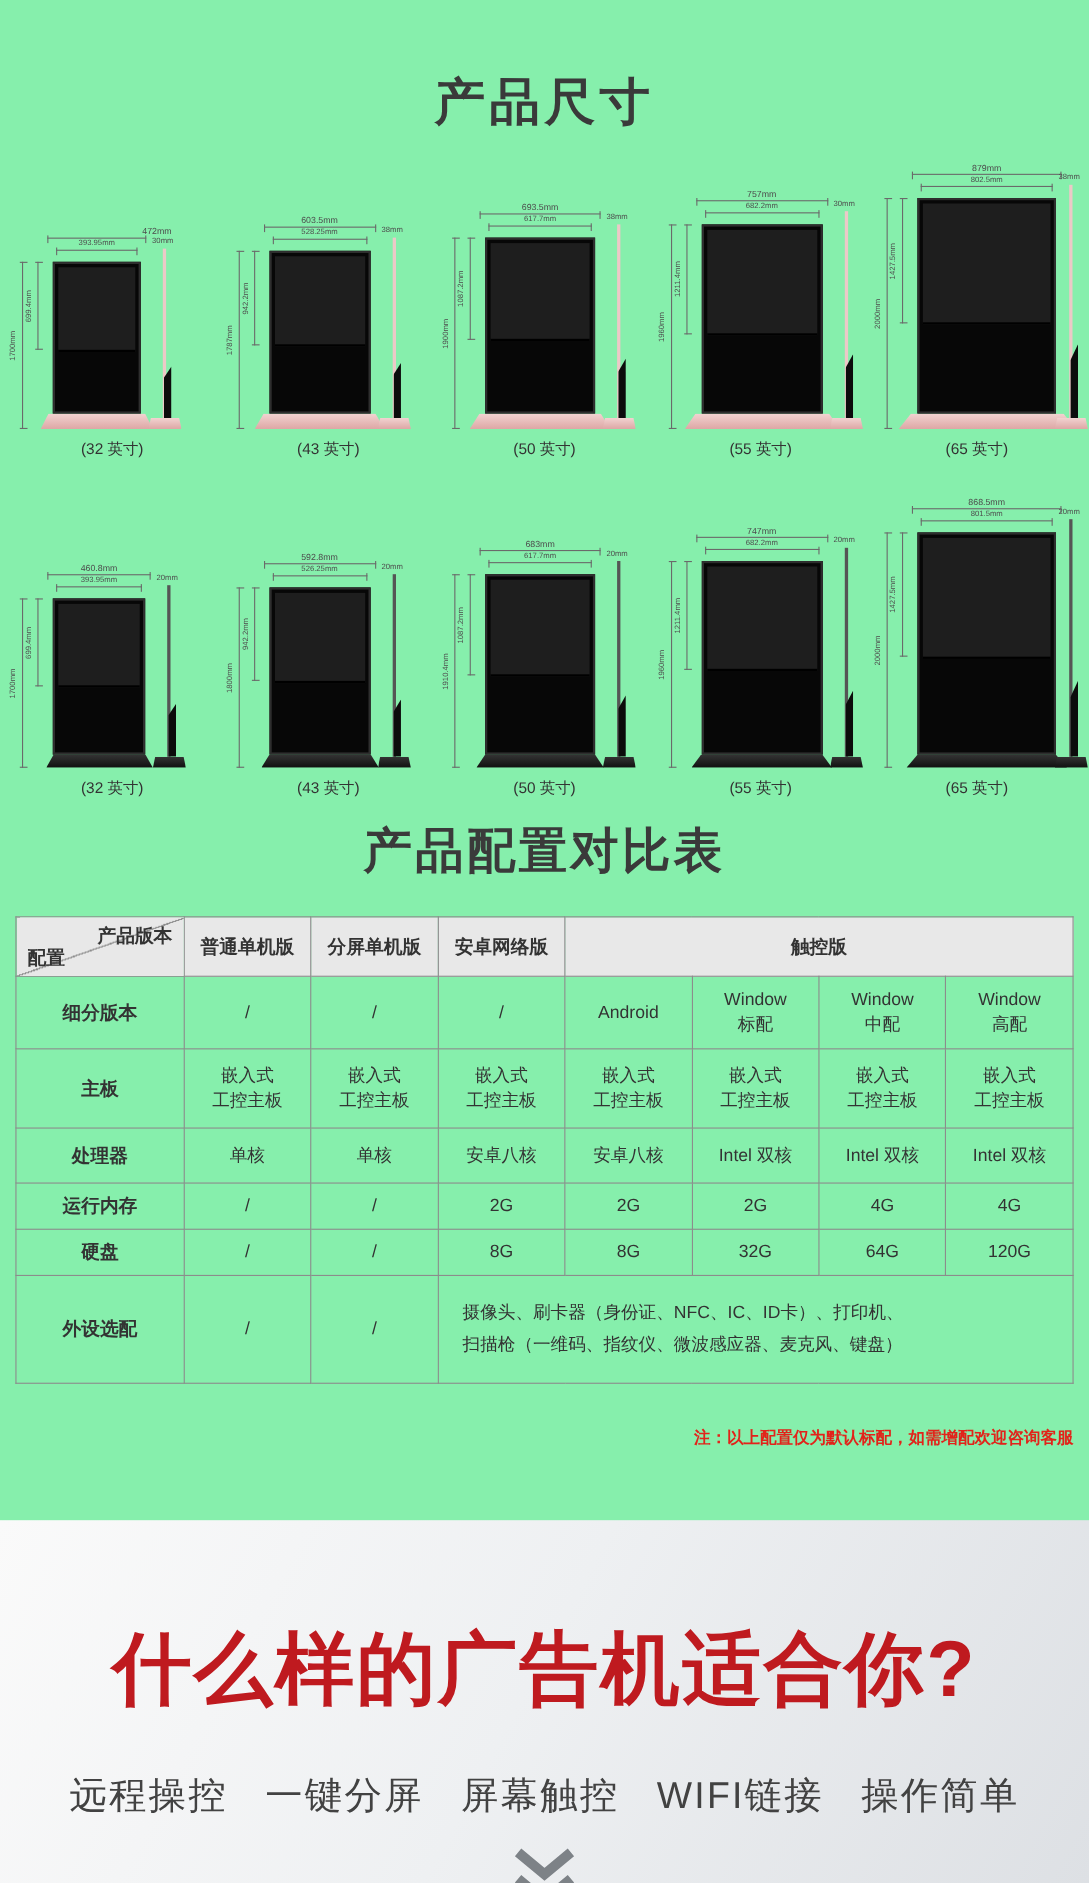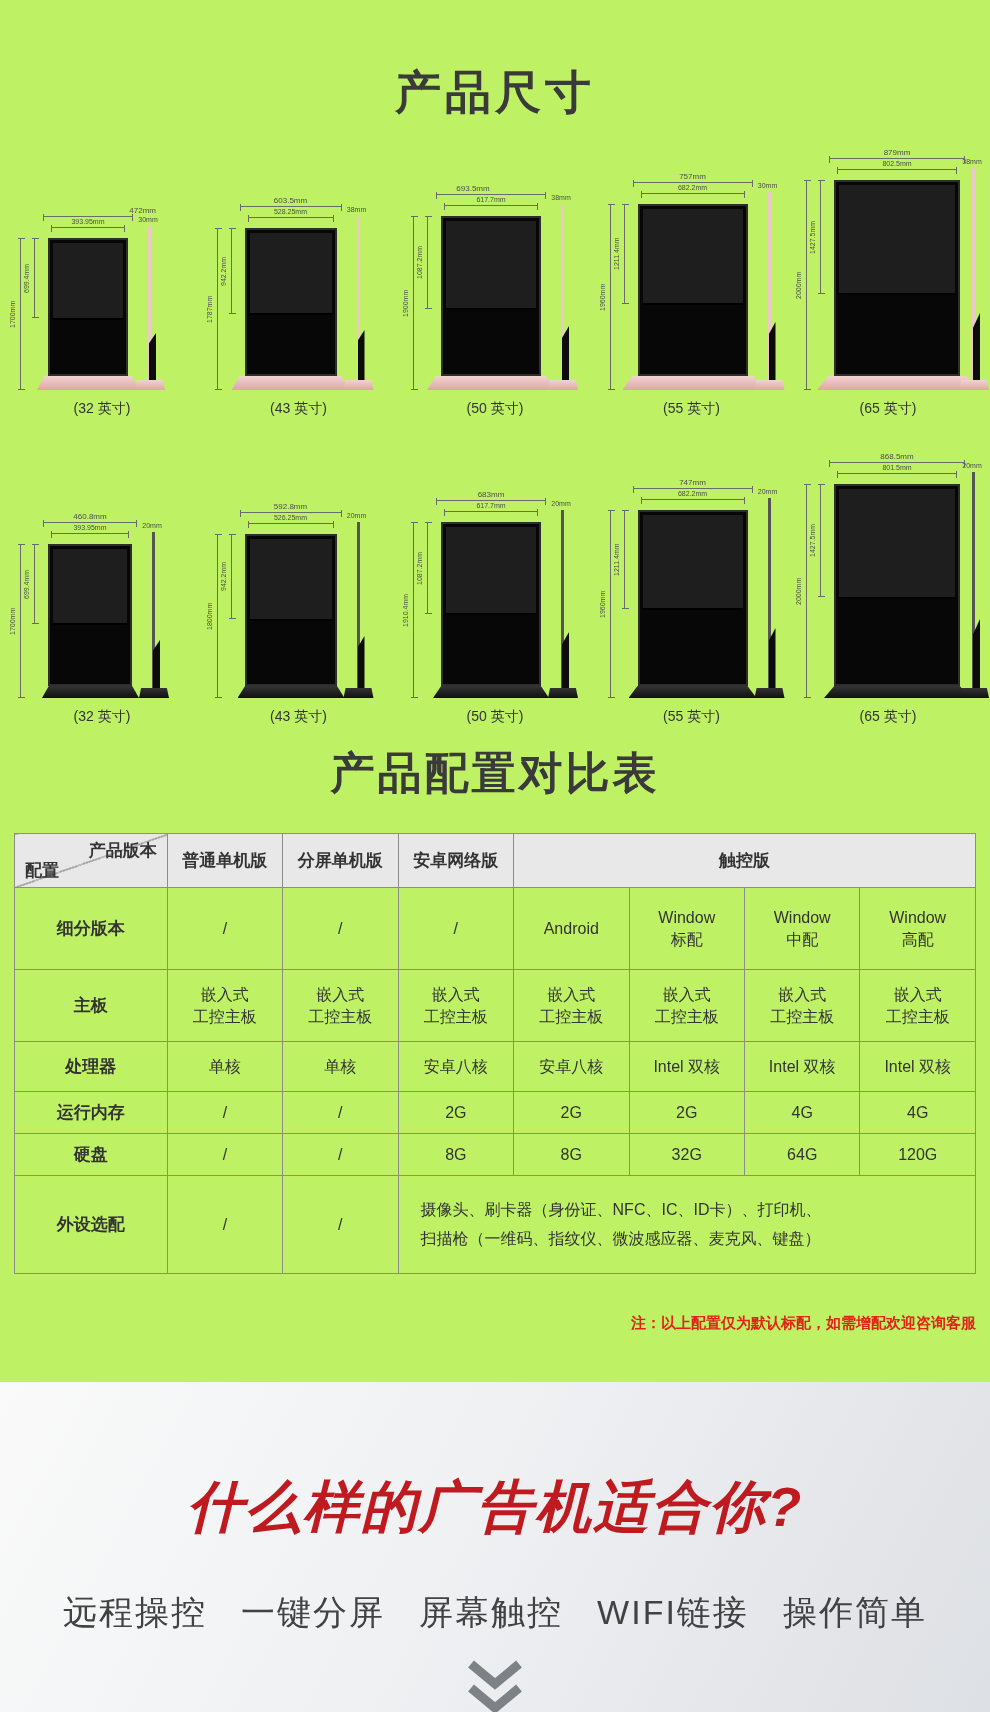--- a/index.html
+++ b/index.html
@@ -1,18 +1,18 @@
 <!DOCTYPE html>
 <html><head>
 <meta charset="utf-8">
 <style>
   * { margin:0; padding:0; box-sizing:border-box; }
   html,body { background:#fff; }
   body { font-family:"Liberation Sans","DejaVu Sans",sans-serif; color:#333; }
-  .page { width:990px; height:1712px; margin:0 auto; background:#bef264; overflow:hidden; position:relative; }
+  .page { width:990px; height:1712px; margin:0 auto; background:#86efac; overflow:hidden; position:relative; }
 
   
   .dims { padding-top:62px; }
   .dims-title { text-align:center; font-size:46px; font-weight:bold; color:#3a3a3a; letter-spacing:4px; }
   .kiosk-row { position:relative; display:flex; justify-content:space-between; padding:0 4px; margin-top:24px; }
   .kiosk-row.second { margin-top:8px; }
   .kiosk-cell { position:relative; width:196px; }
 
   .dimh { position:absolute; height:0; border-top:1px solid #6a6a6a; }
   .dimh::before,.dimh::after { content:""; position:absolute; top:-3px; width:1px; height:7px; background:#6a6a6a; }
@@ -46,21 +46,21 @@
   .corner { position:relative; background:
       linear-gradient(to bottom right, transparent calc(50% - 0.6px), #8c8c8c calc(50% - 0.6px), #8c8c8c calc(50% + 0.6px), transparent calc(50% + 0.6px)), #e8e8e8 !important; }
   .corner .ct { position:absolute; top:5px; right:10px; font-weight:bold; font-size:17px; }
   .corner .cb { position:absolute; bottom:5px; left:10px; font-weight:bold; font-size:17px; }
   .merged-cell { text-align:left !important; padding-left:22px !important; white-space:pre-line; line-height:1.8; font-size:16px; }
   .spec-note { width:962px; margin:40px auto 0 auto; text-align:right; font-size:15px; color:#e2231a; font-weight:bold; }
 
   
   .promo { position:absolute; left:0; right:0; bottom:0; height:330px;
       background:linear-gradient(118deg,#fafafa 0%,#eef0f2 48%,#dde0e4 100%); text-align:center; padding-top:88px; }
-  .promo-title { font-size:56px; font-weight:bold; color:#bf1a1f; letter-spacing:2px;font-style:italic; }
+  .promo-title { font-size:72px; font-weight:bold; color:#bf1a1f; letter-spacing:2px; }
   .features { margin-top:44px; display:flex; justify-content:center; gap:34px; }
   .features span { font-size:34px; color:#424242; letter-spacing:2px; }
   .chevrons { margin-top:22px; }
 </style>
 </head>
 <body>
 
 <div class="page">
 
   <section class="dims">
@@ -99,21 +99,21 @@
           </div>
           <div class="kbase pink" style="left: 31px; top: 228px; width: 118px; height: 14px;"></div>
           <div class="sidebar-thin bar-pink" style="left: 156px; top: 68px; height: 164px;"></div>
           <div class="side-wedge" style="left: 157px; top: 182px; height: 50px;"></div>
           <div class="kbase pink" style="left: 143px; top: 232px; width: 30px; height: 10px;"></div>
           <div class="dlab small" style="left: 138px; top: 58px; width: 36px;">38mm</div>
           <div class="kiosk-size-label">(43 英寸)</div>
         </div>
         <div class="kiosk-cell">
           <div class="dimh" style="left: 39px; top: 46px; width: 110px;"></div>
-          <div class="dlab" style="left: 16px; top: 36px; width: 120px;">693.5mm</div>
+          <div class="dlab" style="left: 34px; top: 36px; width: 120px;">693.5mm</div>
           <div class="dimh" style="left: 47px; top: 57px; width: 94px;"></div>
           <div class="dlab small" style="left: 34px; top: 48px; width: 120px;">617.7mm</div>
           <div class="dimv" style="left: 16px; top: 68px; height: 174px;"></div>
           <div class="dlab-v" style="left: 3px; top: 68px; height: 174px;">1900mm</div>
           <div class="dimv" style="left: 30px; top: 68px; height: 93px;"></div>
           <div class="dlab-v" style="left: 17px; top: 68px; height: 93px;">1087.2mm</div>
           <div class="front" style="left: 44px; top: 68px; width: 100px; height: 160px;">
             <div class="screenpart" style="height: 89px;"></div>
           </div>
           <div class="kbase pink" style="left: 30px; top: 228px; width: 128px; height: 14px;"></div>
@@ -280,21 +280,21 @@
               <span class="ct">产品版本</span>
               <span class="cb">配置</span>
             </td>
             <th>普通单机版</th>
             <th>分屏单机版</th>
             <th>安卓网络版</th>
             <th colspan="4">触控版</th>
           </tr>
         </thead>
         <tbody>
-          <tr style="height: 82px;">
+          <tr style="height: 66px;">
             <th class="rowlab">细分版本</th>
             <td class="val">/</td>
             <td class="val">/</td>
             <td class="val">/</td>
             <td class="val">Android</td>
             <td class="val">Window
 标配</td>
             <td class="val">Window
 中配</td>
             <td class="val">Window

